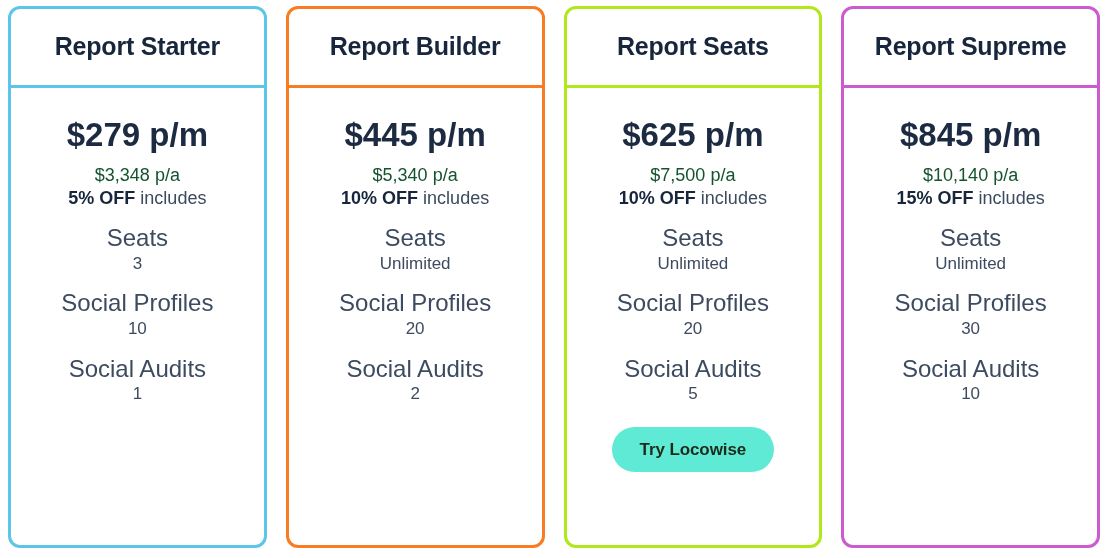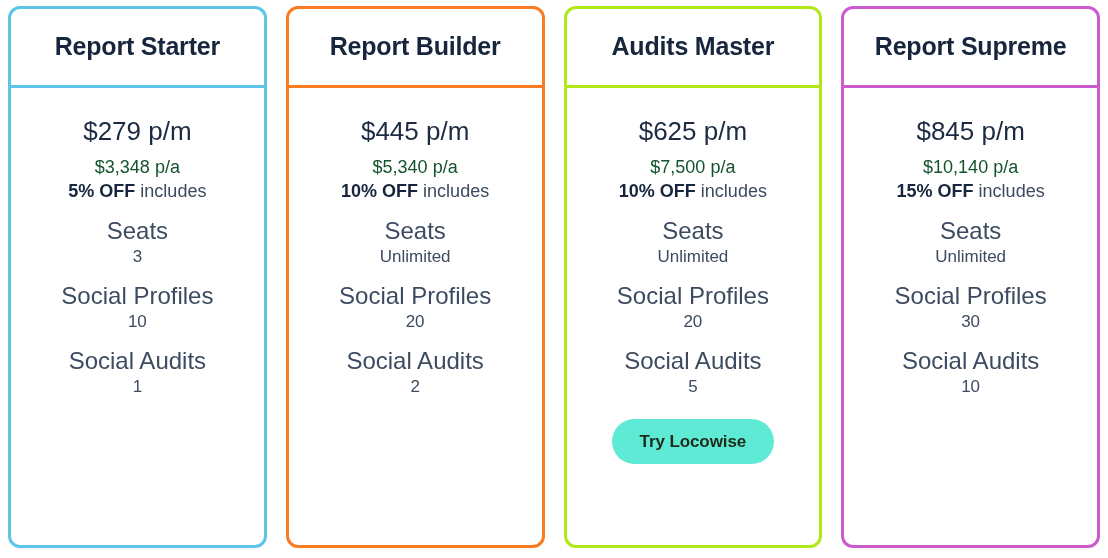--- a/index.html
+++ b/index.html
@@ -67,25 +67,26 @@
   .plan-body {
     flex: 1 1 auto;
     display: flex;
     flex-direction: column;
     align-items: center;
     padding: 30px 8px 10px 8px;
     box-sizing: border-box;
   }
 
   .price-main {
-    font-size: 26px;
+    font-size: 33px;
     color: #1c2b42;
     line-height: 1.05;
     text-align: center;
     white-space: nowrap;
+    font-weight: bold;
   }
 
   .price-annual {
     font-size: 18px;
     color: #14532d;
     margin-top: 12px;
     line-height: 1.15;
     text-align: center;
     white-space: nowrap;
   }
@@ -198,21 +199,21 @@
         </div>
         <div class="feature-block">
           <div class="feature-label">Social Audits</div>
           <div class="feature-value">2</div>
         </div>
         <div class="spacer-fill"></div>
       </div>
     </div>
     <div class="plan-card" style="border-color: rgb(176, 232, 25);">
       <div class="plan-header" style="border-bottom-color: rgb(176, 232, 25);">
-        <div class="plan-title">Audits Master</div>
+        <div class="plan-title">Report Seats</div>
       </div>
       <div class="plan-body">
         <div class="price-main">$625 p/m</div>
         <div class="price-annual">$7,500 p/a</div>
         <div class="price-discount"><span class="off">10% OFF</span><span> includes</span></div>
         <div class="feature-block">
           <div class="feature-label">Seats</div>
           <div class="feature-value">Unlimited</div>
         </div>
         <div class="feature-block">

